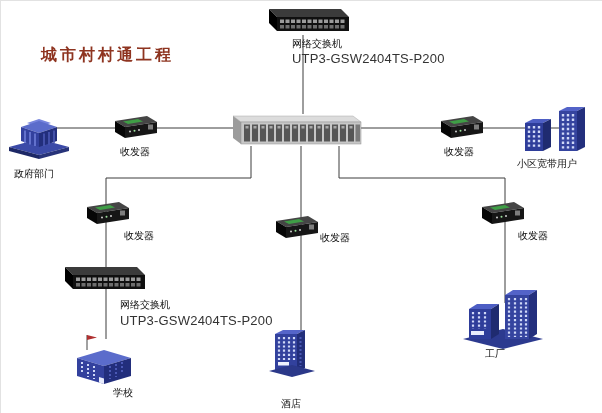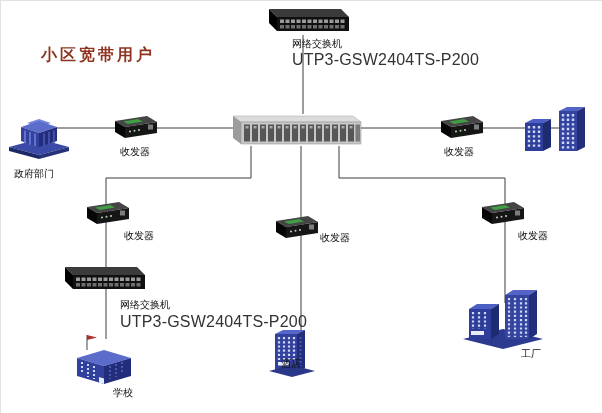--- a/index.html
+++ b/index.html
@@ -5,41 +5,41 @@
   html,body{margin:0;padding:0;background:#f4f4f4;}
   .canvas{
     position:relative;width:602px;height:413px;background:#ffffff;
     border:1px solid #e2e2e2;overflow:hidden;
     font-family:"Liberation Sans", sans-serif;
   }
   .wires{position:absolute;left:0;top:0;z-index:1;}
   .wires line,.wires polyline{stroke:#3c3c3c;stroke-width:1;fill:none;}
   .dev{position:absolute;z-index:2;line-height:0;}
   .lbl{position:absolute;z-index:3;font-size:10px;color:#111;white-space:nowrap;}
-  .model{font-size:16px;color:#333;letter-spacing:0.2px;}
+  .model{font-size:13px;color:#333;letter-spacing:0.2px;}
   .title{
     position:absolute;left:40px;top:44px;z-index:3;
     font-size:16px;font-weight:bold;color:#8e3420;letter-spacing:3px;white-space:nowrap;
   }
 </style>
 </head>
 <body>
 
 <div class="canvas">
 
   <svg class="wires" width="602" height="413">
     <line x1="302" y1="34" x2="302" y2="113"></line>
     <line x1="56" y1="127" x2="232" y2="127"></line>
     <line x1="358" y1="127" x2="560" y2="127"></line>
     <polyline points="250,145 250,177 105,177 105,338"></polyline>
     <line x1="300" y1="145" x2="300" y2="334"></line>
     <polyline points="338,145 338,177 504,177 504,302"></polyline>
   </svg>
 
-  <div class="title">小区宽带用户</div>
+  <div class="title">城市村村通工程</div>
 
   <div class="dev" style="left:256px;top:4px">
     <svg width="92" height="32" viewBox="0 0 92 32">
       <polygon points="12,4 84,4 92,12 20,12" fill="#3b3b3b"></polygon>
       <polygon points="12,4 20,12 20,26 12,18" fill="#000000"></polygon>
       <rect x="20" y="12" width="72" height="14" fill="#101010"></rect>
       <g fill="#9b9b9b">
         <rect x="23" y="14.5" width="4" height="3.5"></rect>
           <rect x="28.5" y="14.5" width="4" height="3.5"></rect>
         <rect x="34" y="14.5" width="4" height="3.5"></rect>
@@ -249,20 +249,21 @@
       <line x1="49" y1="15" x2="49" y2="50" stroke="#cfd8f7" stroke-width="2.4" stroke-dasharray="2.4 2.2"></line>
       <line x1="54" y1="15" x2="54" y2="50" stroke="#cfd8f7" stroke-width="2.4" stroke-dasharray="2.4 2.2"></line>
       <polygon points="6,24 14,20 32,20 24,24" fill="#4d5ec4"></polygon>
       <rect x="6" y="24" width="18" height="28" fill="#2e3d9a"></rect>
       <polygon points="24,24 32,20 32,48 24,52" fill="#1f2b70"></polygon>
       <line x1="10" y1="27" x2="10" y2="50" stroke="#cfd8f7" stroke-width="2.4" stroke-dasharray="2.4 2.2"></line>
       <line x1="15" y1="27" x2="15" y2="50" stroke="#cfd8f7" stroke-width="2.4" stroke-dasharray="2.4 2.2"></line>
       <line x1="20" y1="27" x2="20" y2="50" stroke="#cfd8f7" stroke-width="2.4" stroke-dasharray="2.4 2.2"></line>
     </svg>
   </div>
+  <div class="lbl" style="left:516px;top:156px">小区宽带用户</div>
 
   <div class="dev" style="left:70px;top:331px">
     <svg width="66" height="56" viewBox="0 0 66 56">
       <line x1="16" y1="3" x2="16" y2="18" stroke="#444444" stroke-width="1"></line>
       <polygon points="16,3 26,5.5 16,8" fill="#b03030"></polygon>
       <polygon points="6,26 33,18 60,26 33,34" fill="#5b6ccb"></polygon>
       <polygon points="6,26 33,34 33,52 6,44" fill="#33419e"></polygon>
       <polygon points="60,26 33,34 33,52 60,44" fill="#222e7c"></polygon>
       <line x1="11" y1="30" x2="11" y2="42" stroke="#cfd8f7" stroke-width="2" stroke-dasharray="2 2"></line>
       <line x1="17" y1="32" x2="17" y2="45" stroke="#cfd8f7" stroke-width="2" stroke-dasharray="2 2"></line>
@@ -282,36 +283,36 @@
       <polygon points="34,8 42,4 42,42 34,46" fill="#222e7a"></polygon>
       <line x1="16" y1="11" x2="16" y2="34" stroke="#cfd8f7" stroke-width="2.2" stroke-dasharray="2.2 2"></line>
       <line x1="21" y1="11" x2="21" y2="34" stroke="#cfd8f7" stroke-width="2.2" stroke-dasharray="2.2 2"></line>
       <line x1="26" y1="11" x2="26" y2="34" stroke="#cfd8f7" stroke-width="2.2" stroke-dasharray="2.2 2"></line>
       <line x1="31" y1="11" x2="31" y2="34" stroke="#cfd8f7" stroke-width="2.2" stroke-dasharray="2.2 2"></line>
       <line x1="37.5" y1="11" x2="37.5" y2="40" stroke="#4b59b5" stroke-width="2" stroke-dasharray="2 2"></line>
       <rect x="15" y="36" width="11" height="3.5" fill="#eef1fd"></rect>
       <polygon points="6,45 29,51 52,45 29,39" fill="#2b3889"></polygon>
     </svg>
   </div>
-  <div class="lbl" style="left:280px;top:356px">酒店</div>
+  <div class="lbl" style="left:280px;top:396px">酒店</div>
 
   <div class="dev" style="left:458px;top:286px">
     <svg width="88" height="64" viewBox="0 0 88 64">
       <polygon points="4,52 44,62 84,52 44,42" fill="#2c3a8f"></polygon>
       <polygon points="46,8 54,3 78,3 70,8" fill="#5363c8"></polygon>
       <rect x="46" y="8" width="24" height="44" fill="#35449f"></rect>
       <polygon points="70,8 78,3 78,47 70,52" fill="#232f7d"></polygon>
       <line x1="50" y1="11" x2="50" y2="50" stroke="#cfd8f7" stroke-width="2.2" stroke-dasharray="2.2 2"></line>
       <line x1="56" y1="11" x2="56" y2="50" stroke="#cfd8f7" stroke-width="2.2" stroke-dasharray="2.2 2"></line>
       <line x1="62" y1="11" x2="62" y2="50" stroke="#cfd8f7" stroke-width="2.2" stroke-dasharray="2.2 2"></line>
       <line x1="67" y1="11" x2="67" y2="50" stroke="#cfd8f7" stroke-width="2.2" stroke-dasharray="2.2 2"></line>
       <polygon points="10,22 18,17 40,17 32,22" fill="#4d5ec4"></polygon>
       <rect x="10" y="22" width="22" height="30" fill="#2e3d9a"></rect>
       <polygon points="32,22 40,17 40,47 32,52" fill="#1f2b70"></polygon>
       <line x1="14" y1="25" x2="14" y2="42" stroke="#cfd8f7" stroke-width="2.2" stroke-dasharray="2.2 2"></line>
       <line x1="20" y1="25" x2="20" y2="42" stroke="#cfd8f7" stroke-width="2.2" stroke-dasharray="2.2 2"></line>
       <line x1="26" y1="25" x2="26" y2="42" stroke="#cfd8f7" stroke-width="2.2" stroke-dasharray="2.2 2"></line>
       <rect x="12" y="44" width="13" height="4" fill="#e8ecfc"></rect>
     </svg>
   </div>
-  <div class="lbl" style="left:520px;top:346px">工厂</div>
+  <div class="lbl" style="left:484px;top:346px">工厂</div>
 
 </div>
 
 </body></html>

